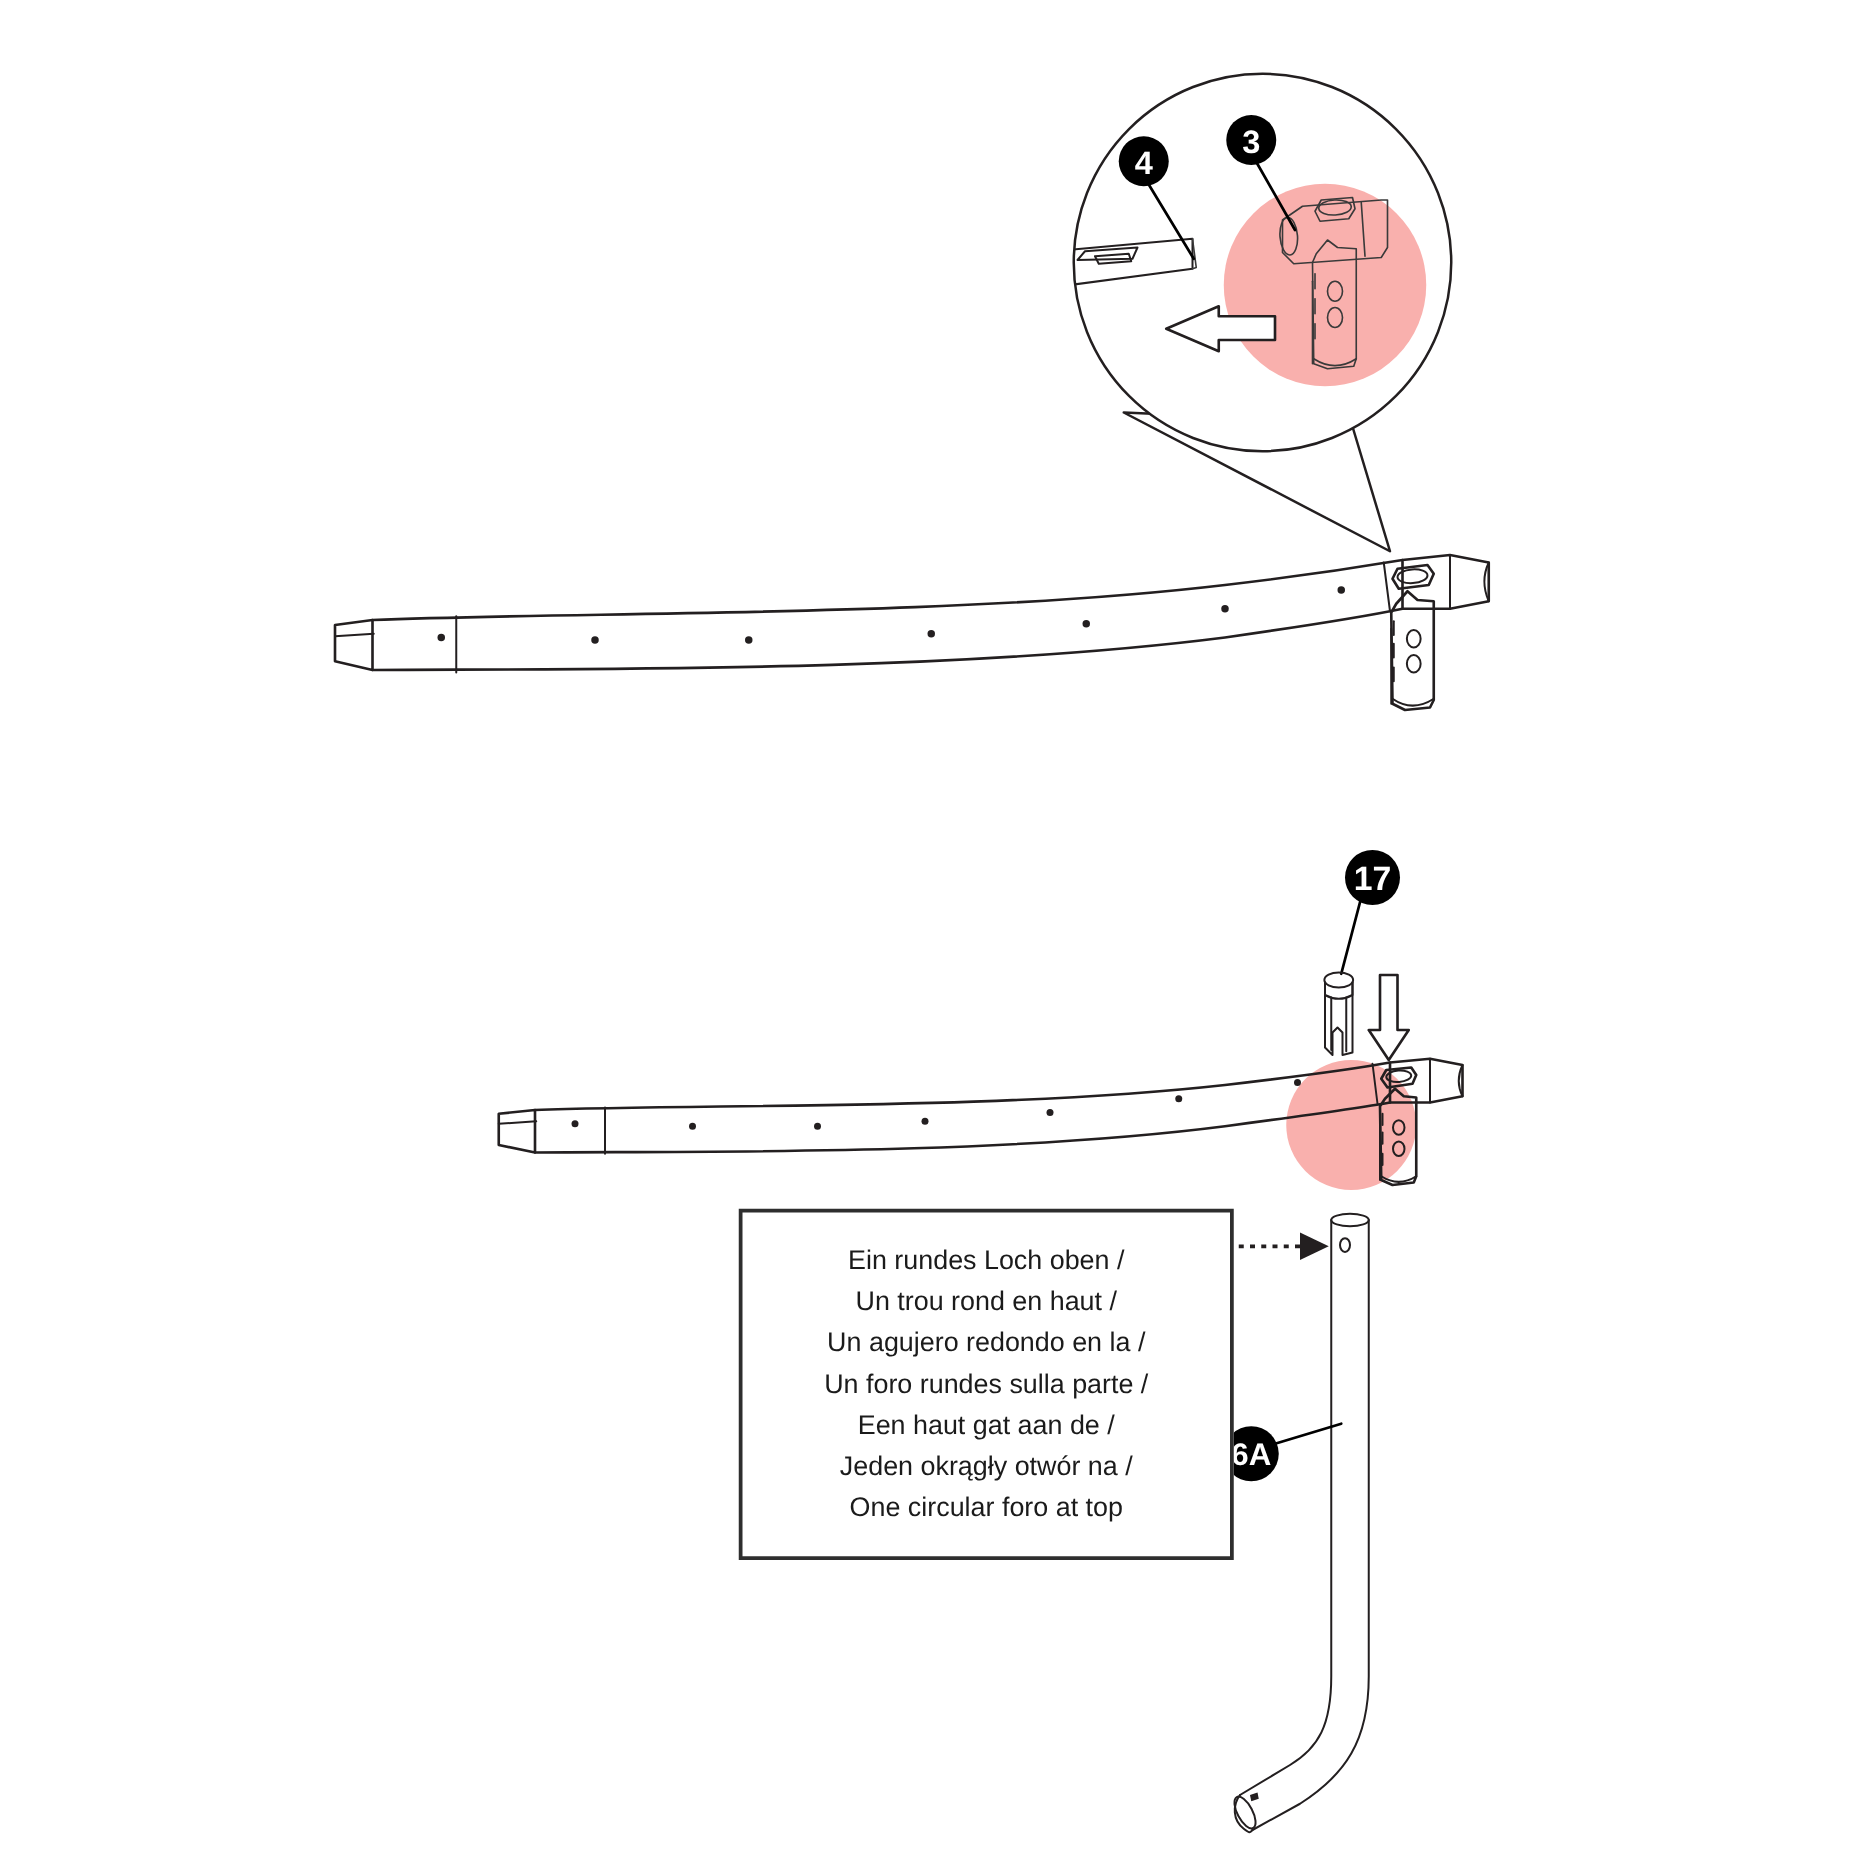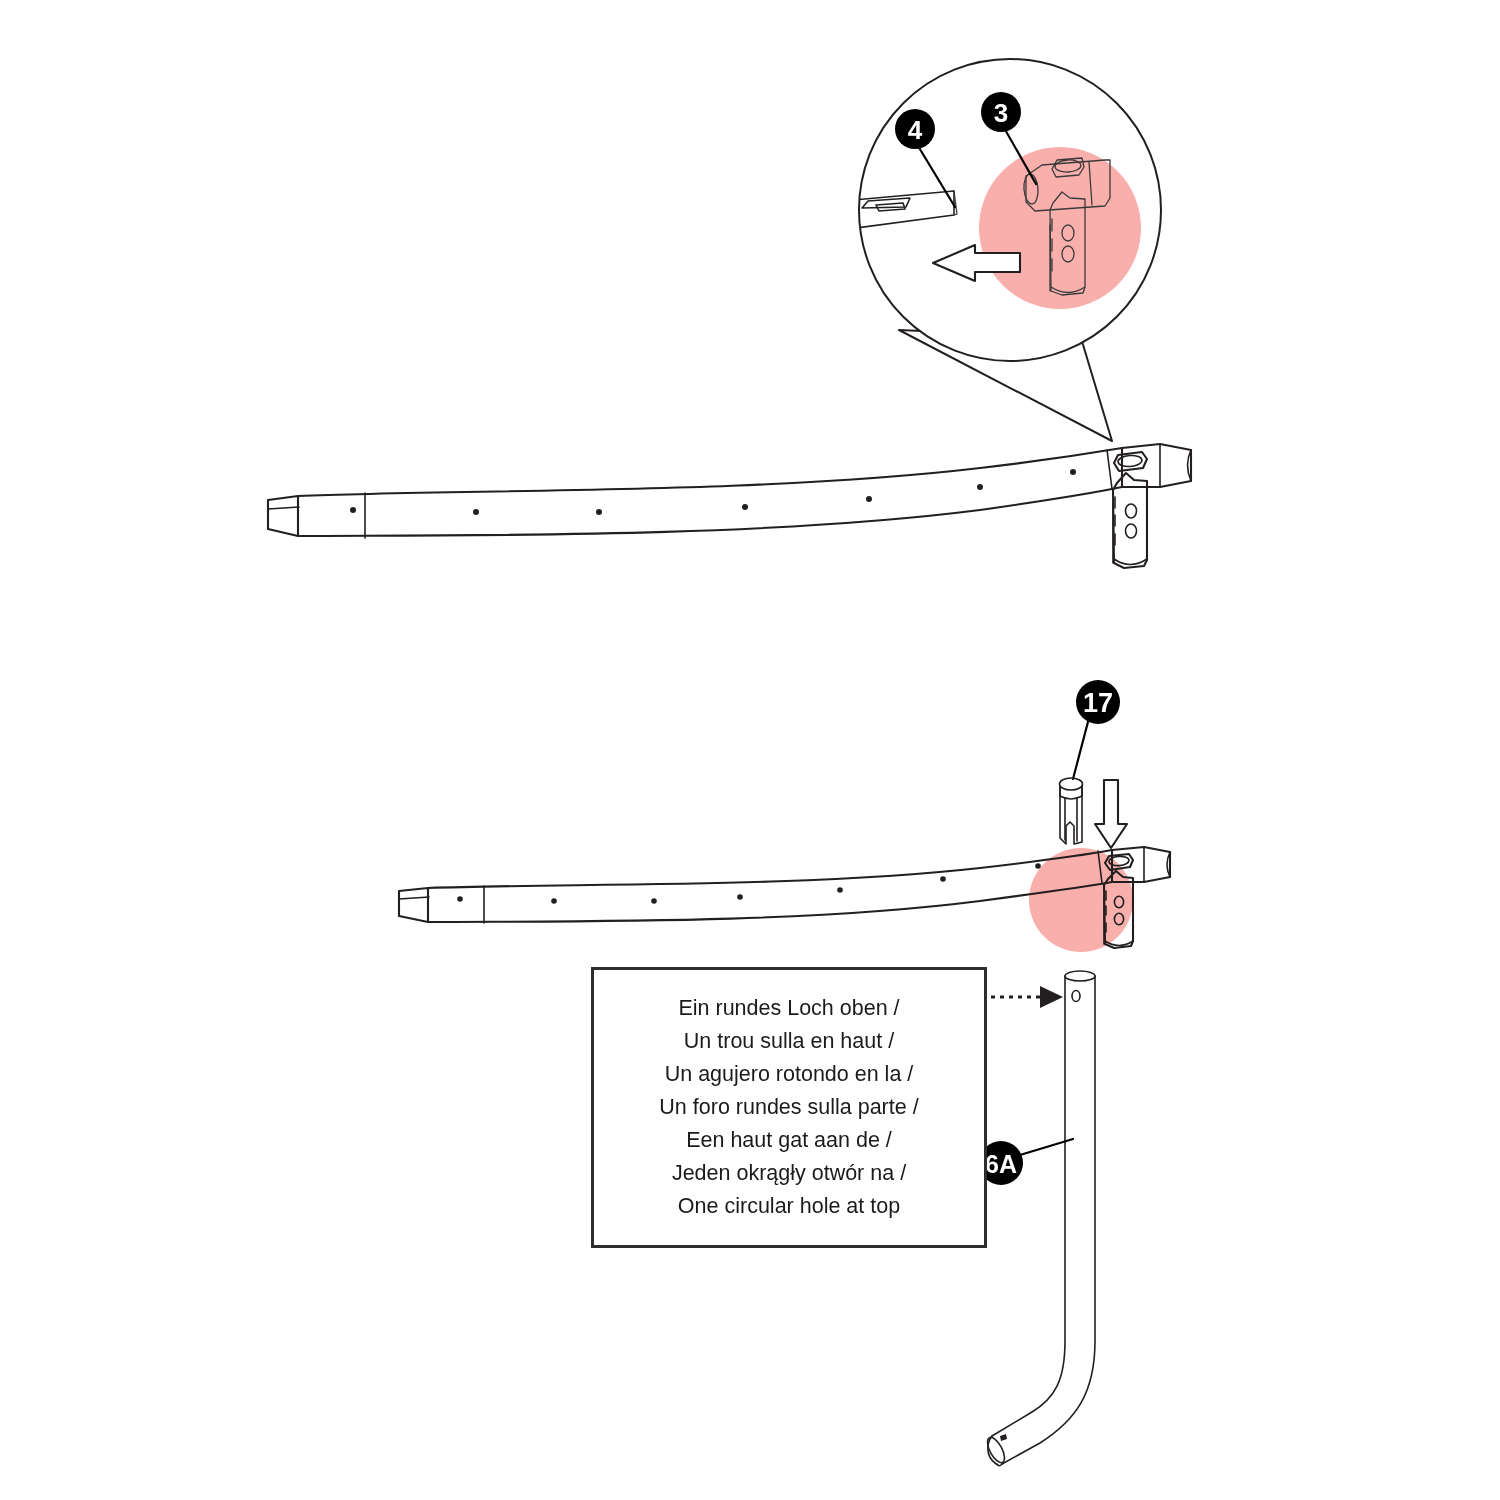--- a/index.html
+++ b/index.html
@@ -298,21 +298,21 @@
 
     <g>
       <path class="dotted-arrow-line" d="M 991,997 L 1043,997"></path>
       <path class="solid-black" d="M 1040,986 L 1063,997 L 1040,1008 Z"></path>
     </g>
 
   </svg>
 
   <div id="textbox">
     <div class="tline">Ein rundes Loch oben /</div>
-    <div class="tline">Un trou sulla en haut /</div>
-    <div class="tline">Un agujero rotondo en la /</div>
+    <div class="tline">Un trou rond en haut /</div>
+    <div class="tline">Un agujero redondo en la /</div>
     <div class="tline">Un foro rundes sulla parte /</div>
     <div class="tline">Een haut gat aan de /</div>
     <div class="tline">Jeden okrągły otwór na /</div>
-    <div class="tline">One circular hole at top</div>
+    <div class="tline">One circular foro at top</div>
   </div>
 
 </div>
 
 </body></html>

